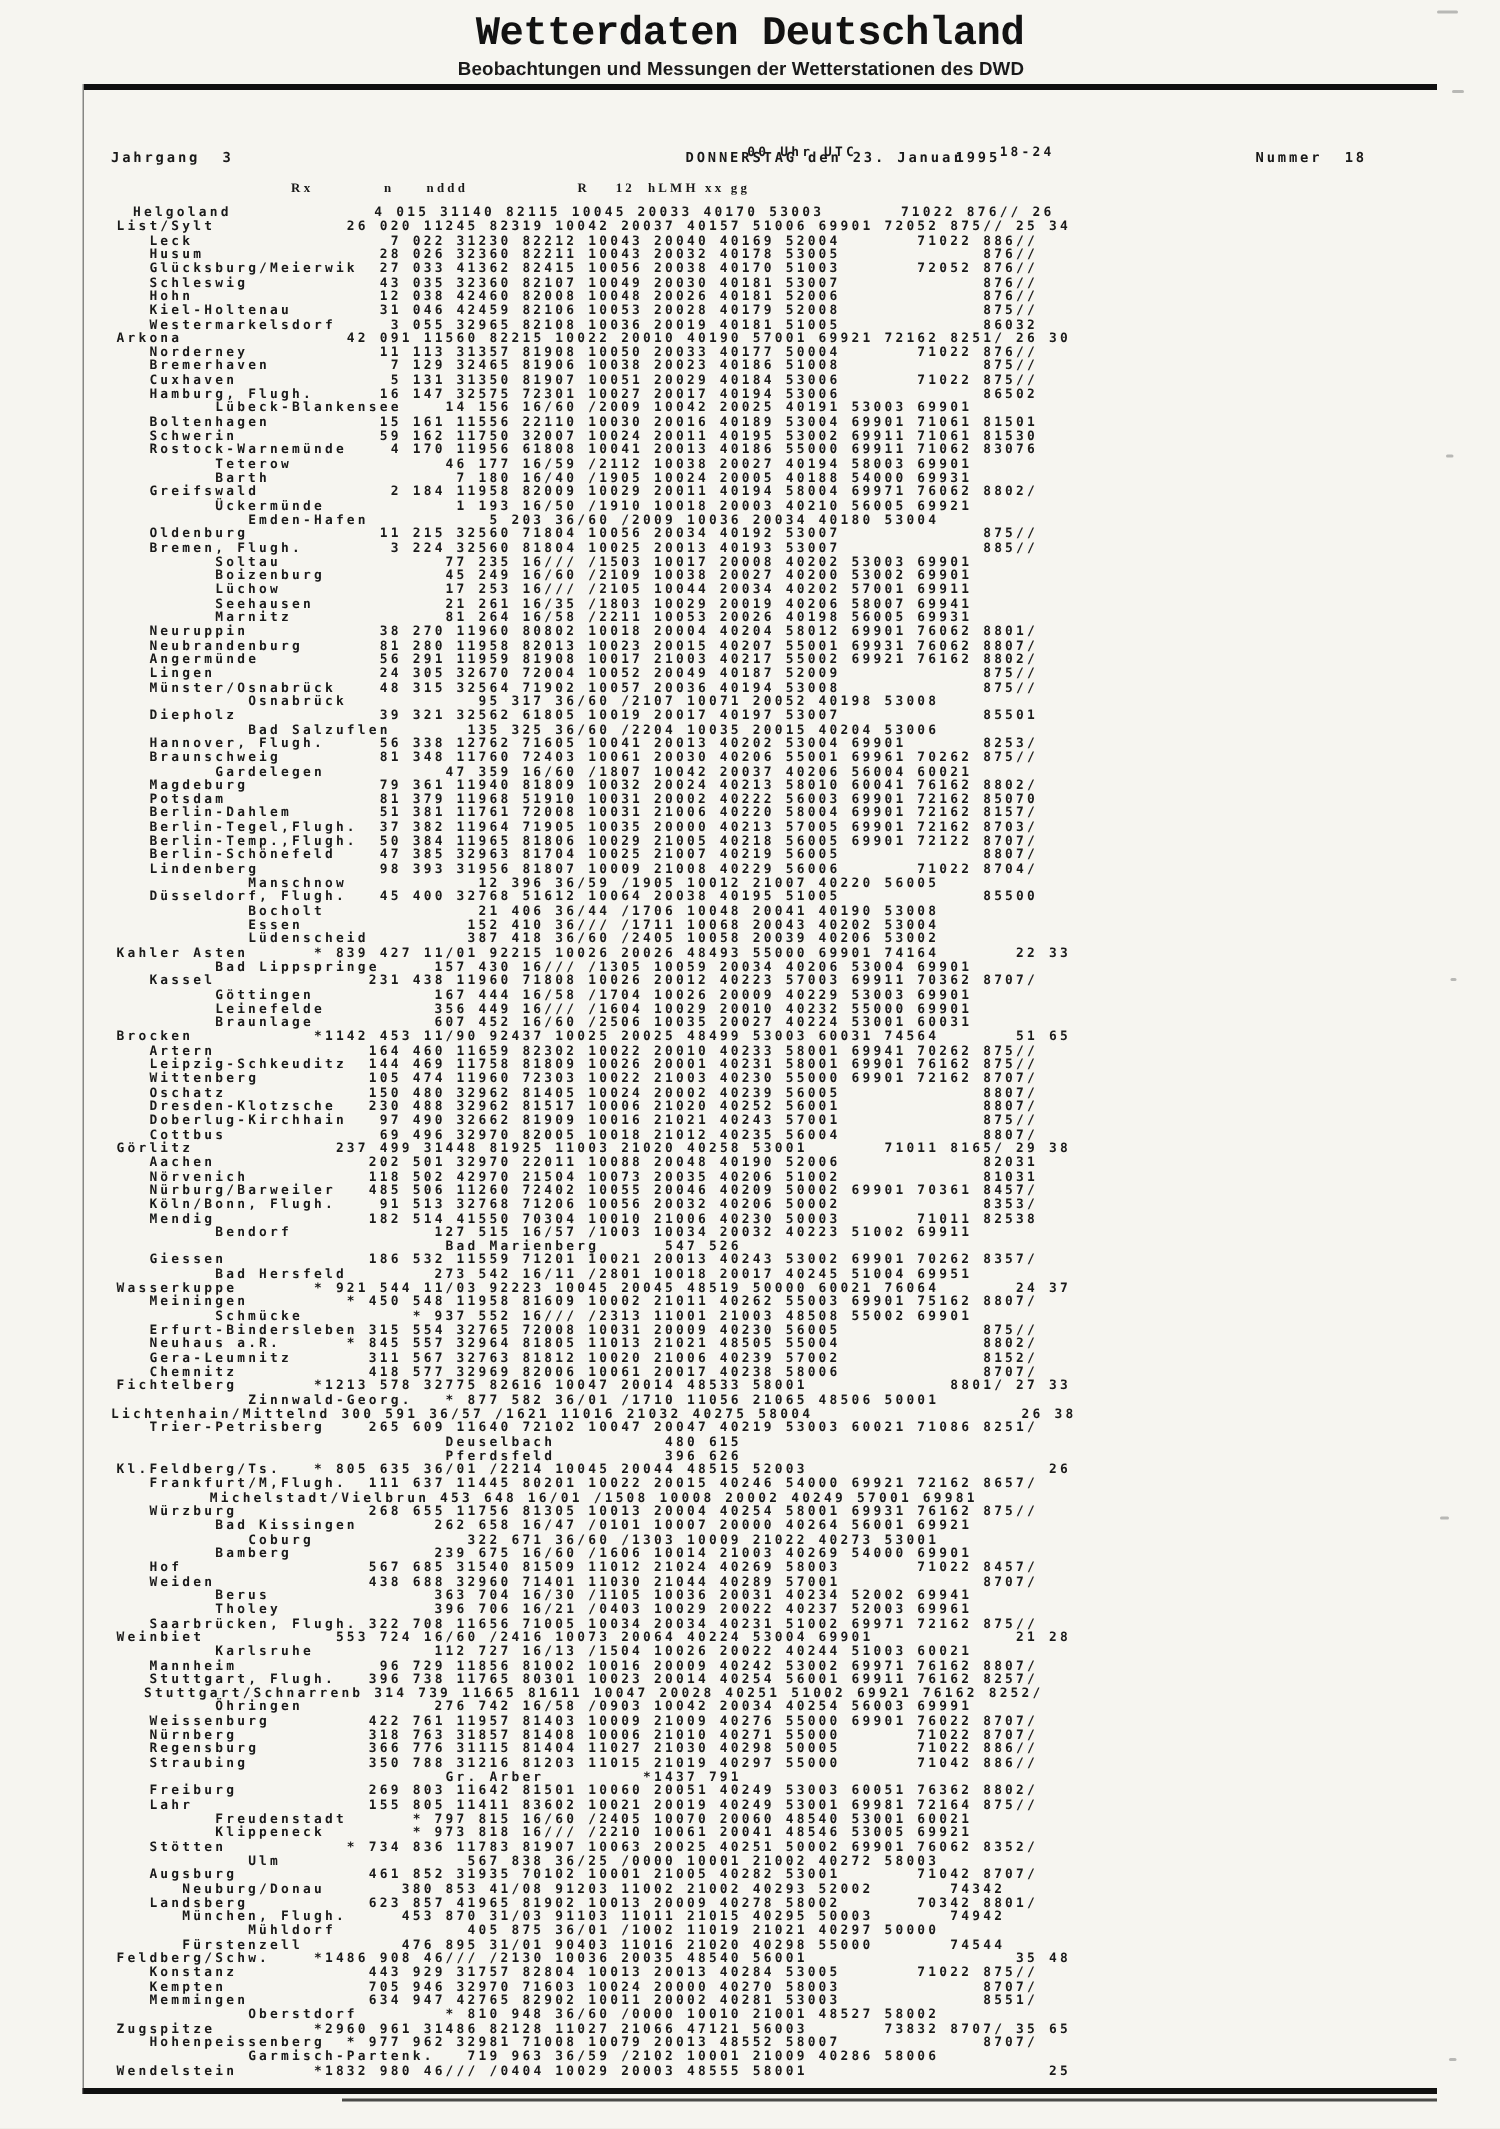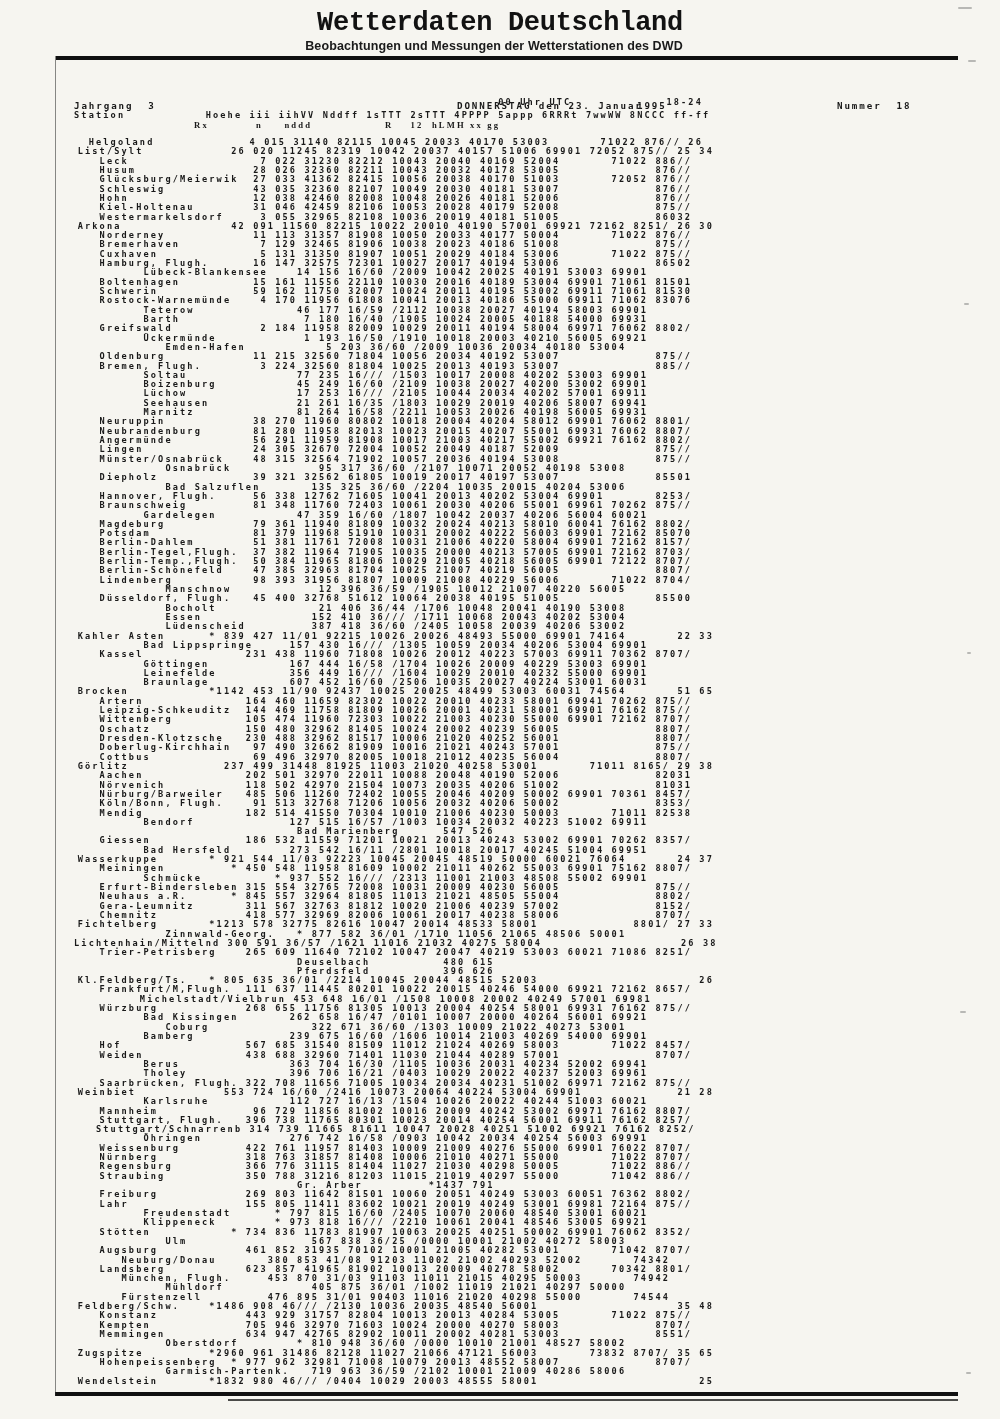--- a/index.html
+++ b/index.html
@@ -52,21 +52,20 @@
   <div class="rule" style="left:56px;top:56px;width:902px;height:3.5px;"></div>
 
   <div class="mast mono">
     <span style="left:74px;">Jahrgang  3</span>
     <span style="left:457px;">DONNERSTAG den 23. Januar</span>
     <span style="left:637px;">1995</span>
     <span style="left:837px;">Nummer  18</span>
   </div>
 
   <div class="mono hline" id="time-row" style="top:98px;">                                                          00 Uhr UTC             18-24</div>
-  <div class="mono hline" id="hdr1" style="top:111px;">Station           Hoehe iii iihVV Nddff 1sTTT 2sTTT 4PPPP 5appp 6RRRt 7wwWW 8NCCC ff-ff</div>
   <div class="mono hline" id="hdr2" style="top:121px;font-family:Liberation Serif, serif;">                            Rx           n     nddd                 R    12  hLMH xx gg</div>
 
   <pre class="mono hline" id="rows" style="top:138px;">Helgoland             4 015 31140 82115 10045 20033 40170 53003       71022 876// 26
 List/Sylt            26 020 11245 82319 10042 20037 40157 51006 69901 72052 875// 25 34
 Leck                  7 022 31230 82212 10043 20040 40169 52004       71022 886//
 Husum                28 026 32360 82211 10043 20032 40178 53005             876//
 Glücksburg/Meierwik  27 033 41362 82415 10056 20038 40170 51003       72052 876//
 Schleswig            43 035 32360 82107 10049 20030 40181 53007             876//
 Hohn                 12 038 42460 82008 10048 20026 40181 52006             876//
 Kiel-Holtenau        31 046 42459 82106 10053 20028 40179 52008             875//

